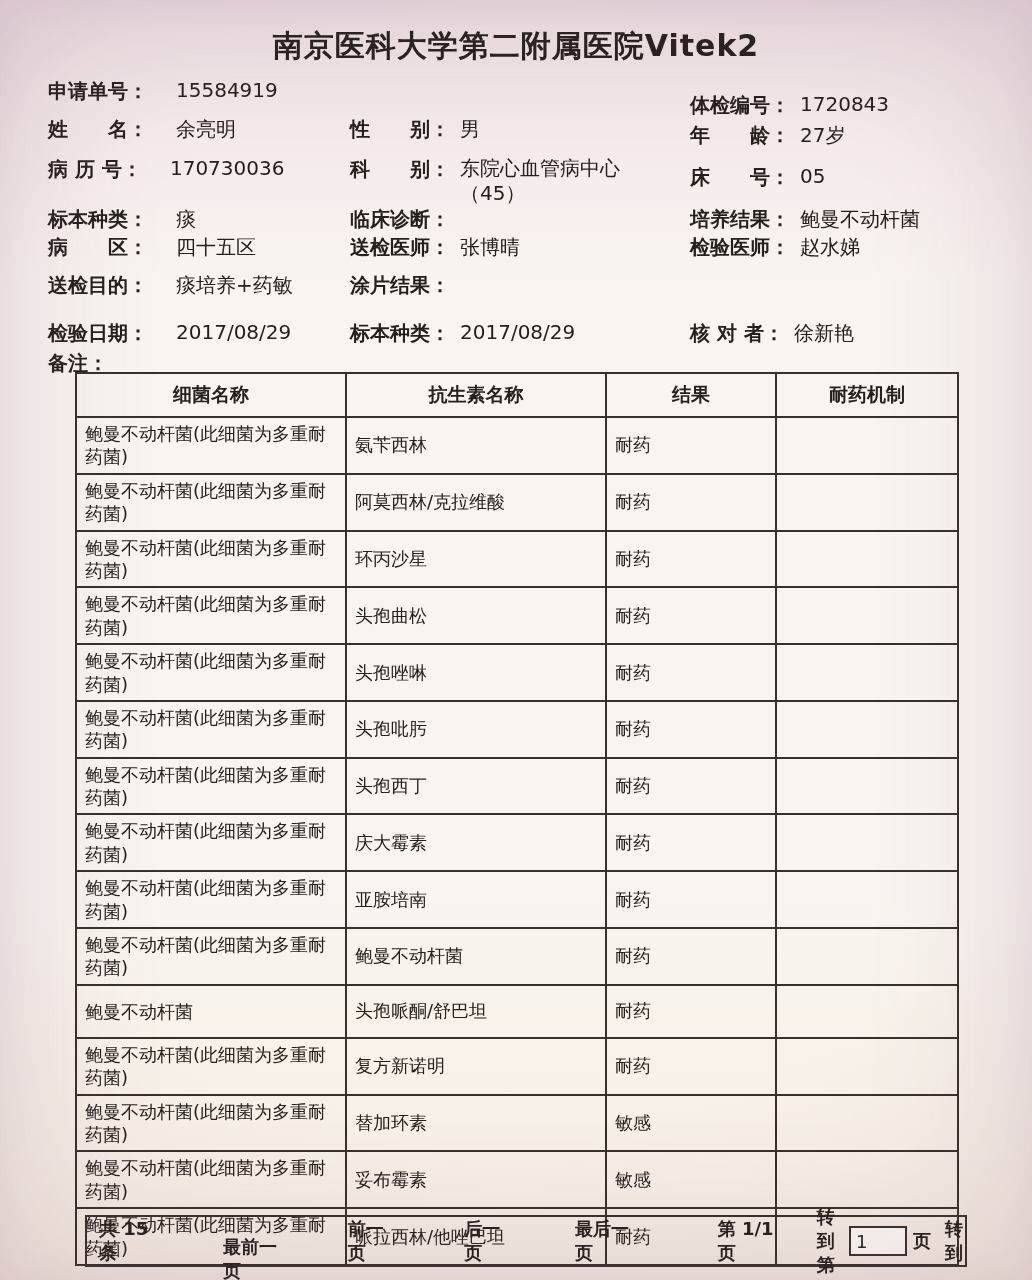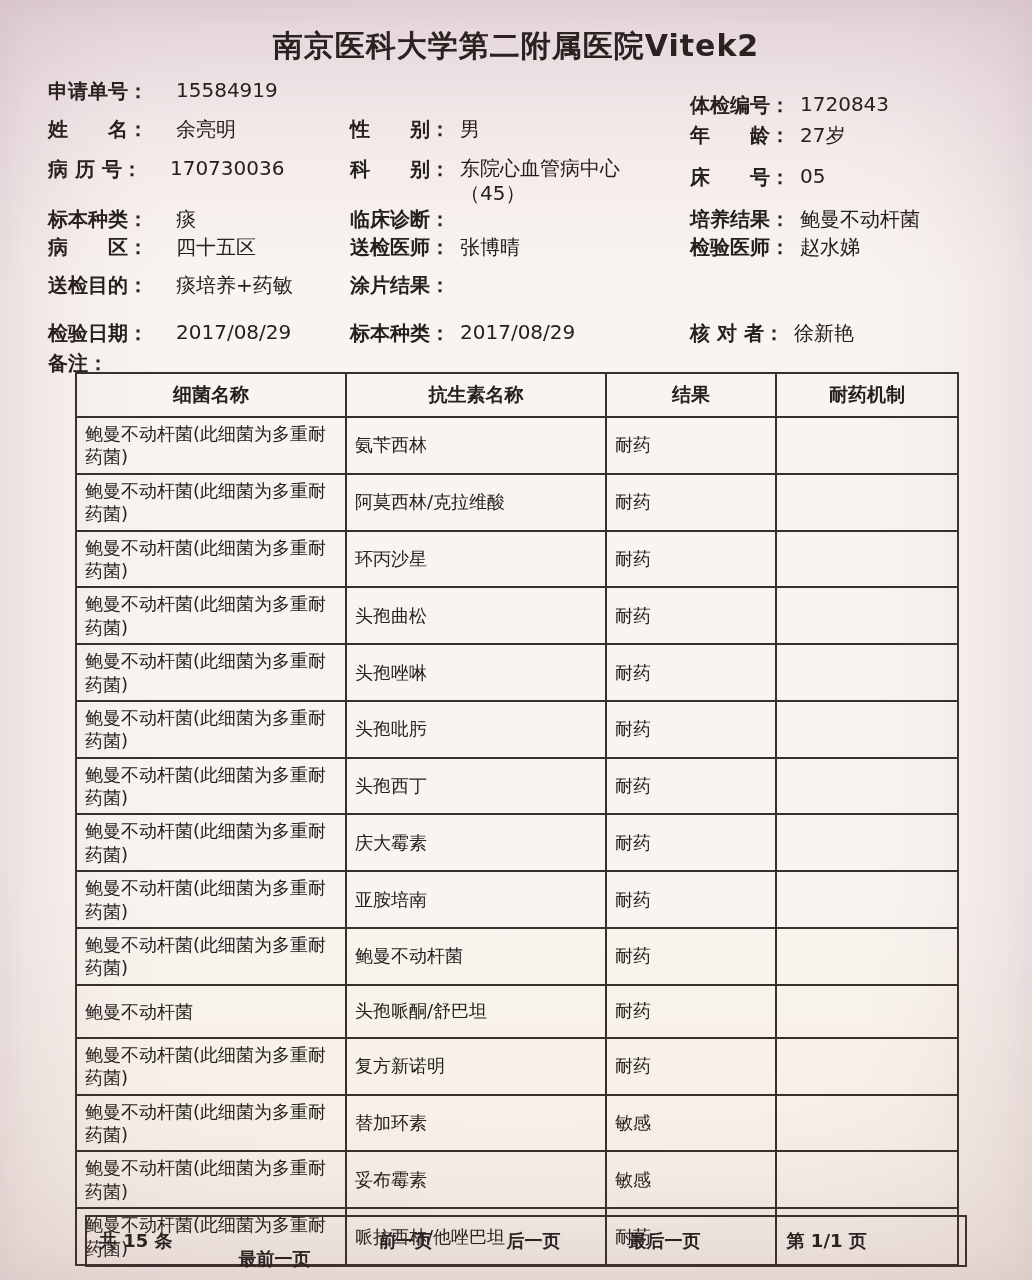--- a/index.html
+++ b/index.html
@@ -308,15 +308,21 @@
       </tbody>
   </table>
 
   <div class="pagebar">
     <span class="pg m-total">共 15 条</span>
     <span class="pg m-first">最前一页</span>
     <span class="pg m-prev">前一页</span>
     <span class="pg m-next">后一页</span>
     <span class="pg m-last">最后一页</span>
     <span class="pg m-page">第 1/1 页</span>
+    <span class="goto">
+      <span>转到第</span>
+      <input type="text" value="1" style="">
+      <span class="unit">页</span>
+      <span>转到</span>
+    </span>
   </div>
 
 </div>
 
 </body></html>

